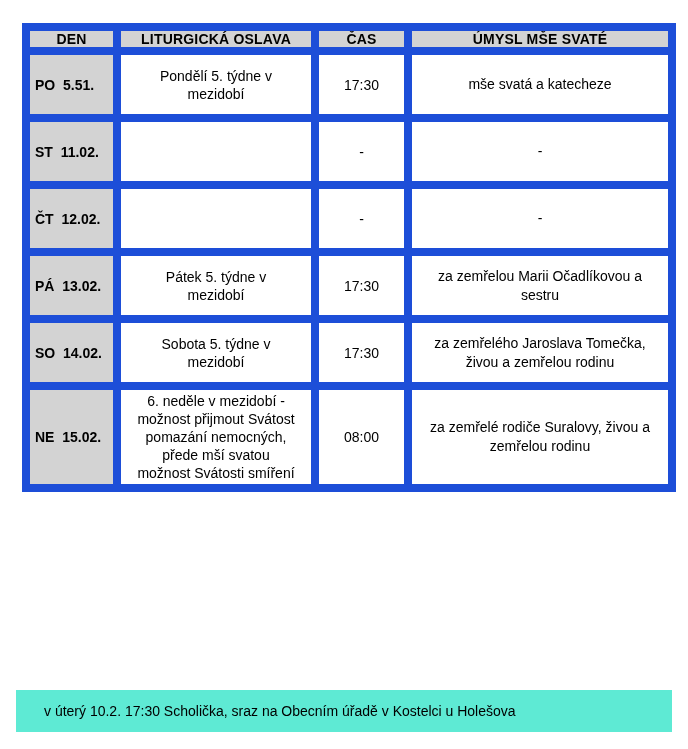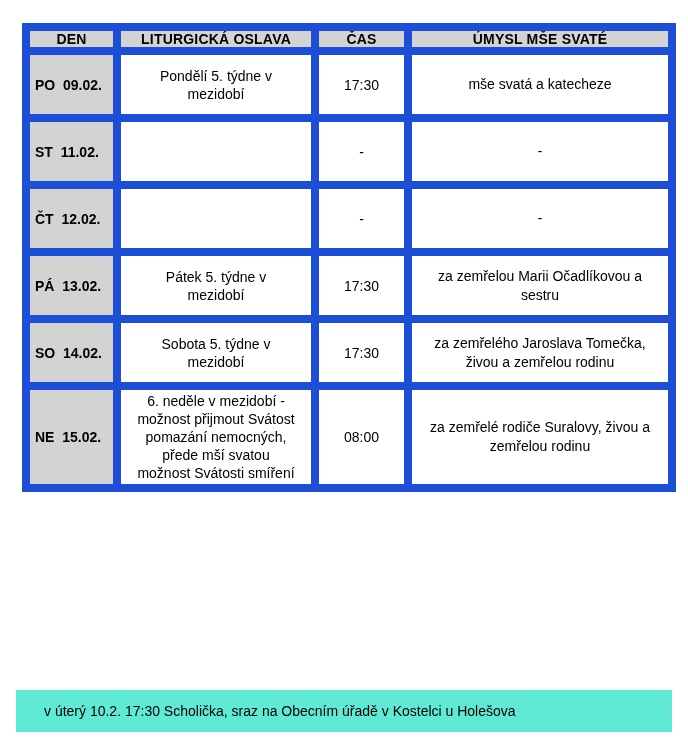--- a/index.html
+++ b/index.html
@@ -121,21 +121,21 @@
     <thead>
       <tr>
         <th>DEN</th>
         <th>LITURGICKÁ OSLAVA</th>
         <th>ČAS</th>
         <th>ÚMYSL MŠE SVATÉ</th>
       </tr>
     </thead>
     <tbody>
       <tr>
-        <td class="day-cell">PO  09.02.</td>
+        <td class="day-cell">PO  5.51.</td>
         <td class="liturgy-cell">Pondělí 5. týdne v mezidobí</td>
         <td class="time-cell">17:30</td>
         <td class="intention-cell">mše svatá a katecheze</td>
       </tr>
       <tr>
         <td class="day-cell">ST  11.02.</td>
         <td class="liturgy-cell"></td>
         <td class="time-cell">-</td>
         <td class="intention-cell">-</td>
       </tr>

